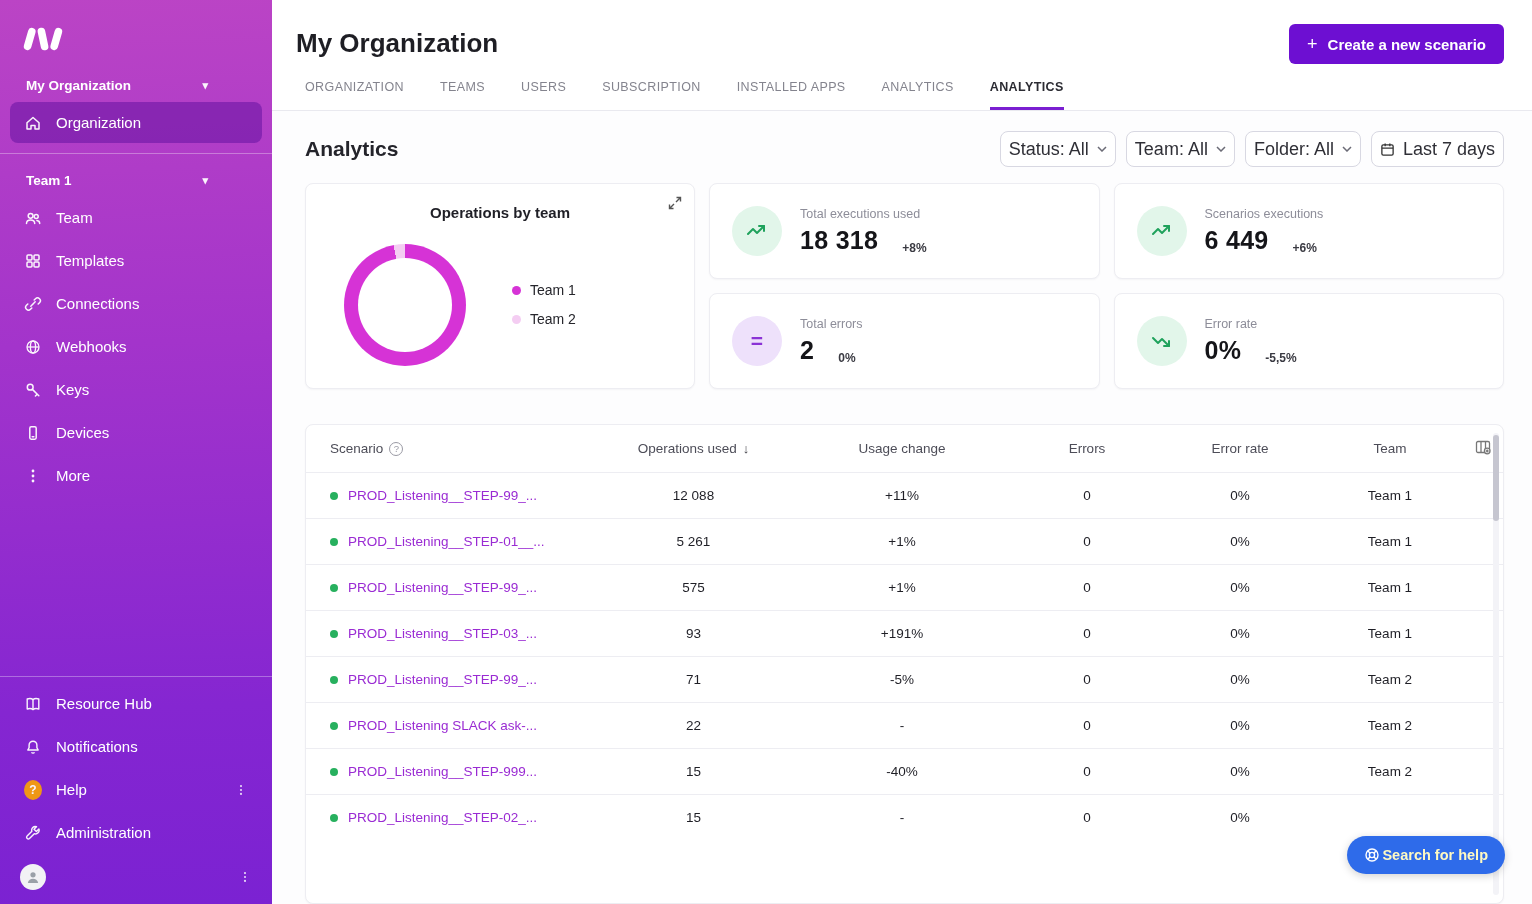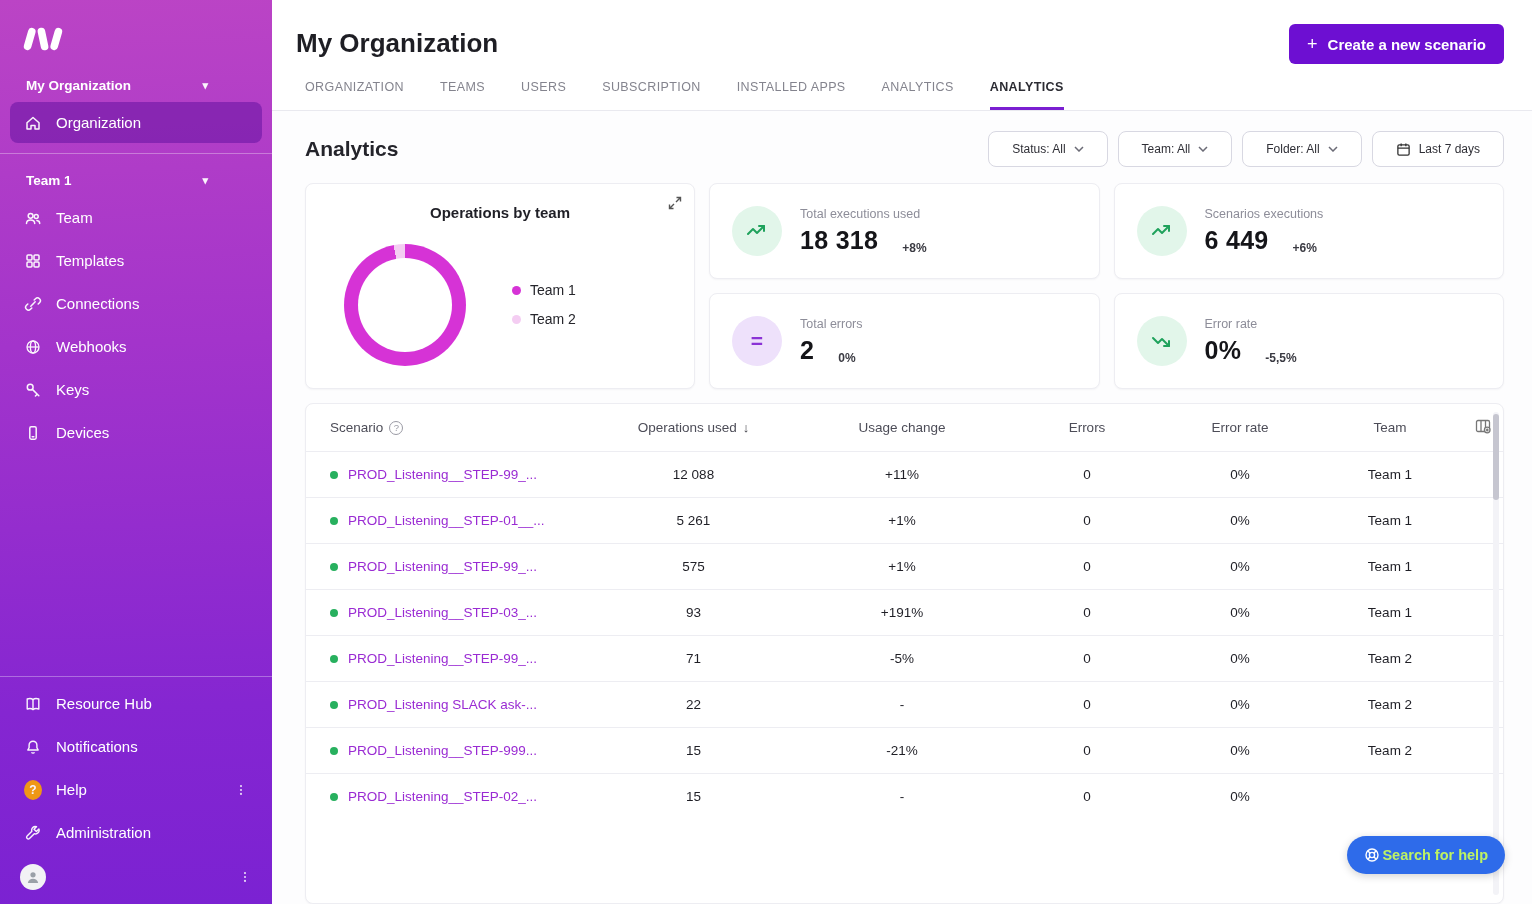--- a/index.html
+++ b/index.html
@@ -62,22 +62,22 @@
   .tab {
     font-size:12.5px; letter-spacing:.4px; color:#84848e;
     padding-bottom:13px; border-bottom:3px solid transparent; cursor:pointer;
   }
   .tab.active { color:#2c2c33; border-bottom-color:#7a1fd1; font-weight:bold; }
 
   .analytics-bar { display:flex; justify-content:space-between; align-items:center; padding:20px 28px 16px 33px; }
   .analytics-title { font-size:21px; font-weight:bold; color:#24242b; }
   .filters { display:flex; gap:10px; align-items:center; }
   .chip {
-    display:flex; align-items:center; gap:8px; height:36px; padding:0 23px;
-    border:1px solid #d8d8e2; border-radius:8px; font-size:12px; color:#2f2f36;
+    display:flex; align-items:center; gap:8px; height:36px; padding:0 8px;
+    border:1px solid #d8d8e2; border-radius:8px; font-size:18px; color:#2f2f36;
     background:#fff; cursor:pointer; white-space:nowrap;
   }
 
   .cards {
     display:grid; grid-template-columns:390px 1fr 1fr; grid-template-rows:96px 96px;
     gap:14px; padding:0 28px 0 33px;
   }
   .card { background:#fff; border:1px solid #ededf2; border-radius:8px; box-shadow:0 1px 2px rgba(20,20,40,0.04); }
   .chart-card { grid-row:1/3; display:flex; flex-direction:column; position:relative; }
   .chart-title { text-align:center; padding-top:20px; font-size:15px; font-weight:bold; color:#1f1f26; }
@@ -91,21 +91,21 @@
 
   .stat-card { display:flex; align-items:center; gap:18px; padding:0 22px; }
   .stat-icon { width:50px; height:50px; border-radius:50%; display:flex; align-items:center; justify-content:center; flex-shrink:0; }
   .stat-icon.green { background:#e2f6ea; }
   .stat-icon.purple { background:#eee1fb; color:#8b33d6; font-size:21px; font-weight:bold; }
   .stat-label { font-size:12.5px; color:#8d8d99; margin-bottom:5px; }
   .stat-value-row { display:flex; align-items:flex-end; gap:24px; }
   .stat-value { font-size:25px; font-weight:bold; color:#151519; letter-spacing:.3px; }
   .stat-delta { font-size:12px; color:#3a3a42; font-weight:bold; }
 
-  .table-card { margin:14px 28px 0 33px; position:relative; height:592px; overflow:hidden; }
+  .table-card { margin:35px 28px 0 33px; position:relative; height:592px; overflow:hidden; }
   table { width:100%; border-collapse:collapse; table-layout:fixed; }
   thead th {
     font-size:13.5px; font-weight:normal; color:#4d4d58;
     padding:14px 8px; text-align:center; border-bottom:1px solid #ededf2;
   }
   th.h-scenario { text-align:left; padding-left:24px; }
   th.h-settings { text-align:right; padding-right:14px; }
   tbody td { border-top:1px solid #ededf2; padding:15px 8px; font-size:13.5px; color:#1f1f26; text-align:center; }
   tbody tr:first-child td { border-top:none; }
   td.c-scn { text-align:left; padding-left:24px; white-space:nowrap; overflow:hidden; text-overflow:ellipsis; }
@@ -116,21 +116,21 @@
     display:inline-flex; width:14px; height:14px; border:1px solid #9a9aa4; border-radius:50%;
     font-size:9.5px; color:#9a9aa4; align-items:center; justify-content:center;
     margin-left:6px; vertical-align:1px; cursor:pointer;
   }
   .scrollbar { position:absolute; top:8px; right:4px; bottom:8px; width:6px; background:#f3f3f7; border-radius:3px; }
   .scroll-thumb { position:absolute; top:2px; left:0; width:6px; height:86px; background:#c6c6d0; border-radius:3px; cursor:pointer; }
 
   .help-btn {
     position:absolute; right:27px; bottom:30px; z-index:5;
     display:flex; align-items:center; gap:2px;
-    background:#2e6bea; color:#bef264; border:none; border-radius:20px;
+    background:#2e6bea; color:#fef9c3; border:none; border-radius:20px;
     height:38px; padding:0 17px; font-size:14.5px; font-weight:bold;
     font-family:inherit; cursor:pointer; box-shadow:0 2px 8px rgba(0,0,0,0.18);text-align:center;
   }
 </style>
 </head>
 <body>
 
 <aside class="sidebar">
   <div class="logo">
     <svg width="42" height="38" viewBox="0 0 44 40">
@@ -224,20 +224,30 @@
   <div class="nav-item">
     <span class="nav-icon">
       <svg width="18" height="18" viewBox="0 0 18 18" fill="none" stroke="#fff" stroke-width="1.5" stroke-linecap="round">
           <rect x="5.8" y="2.8" width="6.4" height="12.4" rx="1.4"></rect>
           <path d="M8.2 12.8h1.6"></path>
         </svg>
     </span>
     <span>Devices</span>
   </div>
 
+  <div class="nav-item">
+    <span class="nav-icon">
+      <svg width="18" height="18" viewBox="0 0 18 18" fill="#fff">
+          <circle cx="9" cy="4" r="1.4"></circle>
+          <circle cx="9" cy="9" r="1.4"></circle>
+          <circle cx="9" cy="14" r="1.4"></circle>
+        </svg>
+    </span>
+    <span>More</span>
+  </div>
 
   <div class="sb-divider push"></div>
 
   <div class="nav-item">
     <span class="nav-icon">
       <svg width="18" height="18" viewBox="0 0 18 18" fill="none" stroke="#fff" stroke-width="1.4" stroke-linejoin="round">
           <path d="M9 4.6C7.8 3.6 5 3.4 3.2 4v10c1.8-.6 4.6-.4 5.8.6 1.2-1 4-1.2 5.8-.6V4C13 3.4 10.2 3.6 9 4.6z"></path>
           <path d="M9 4.6v10"></path>
         </svg>
     </span>
@@ -521,21 +531,21 @@
             <td>-</td>
             <td>0</td>
             <td>0%</td>
             <td>Team 2</td>
             <td></td>
           </tr>
 
           <tr>
             <td class="c-scn"><span class="gdot"></span><a class="scn-link">PROD_Listening__STEP-999...</a></td>
             <td>15</td>
-            <td>-21%</td>
+            <td>-40%</td>
             <td>0</td>
             <td>0%</td>
             <td>Team 2</td>
             <td></td>
           </tr>
 
           <tr>
             <td class="c-scn"><span class="gdot"></span><a class="scn-link">PROD_Listening__STEP-02_...</a></td>
             <td>15</td>
             <td>-</td>

